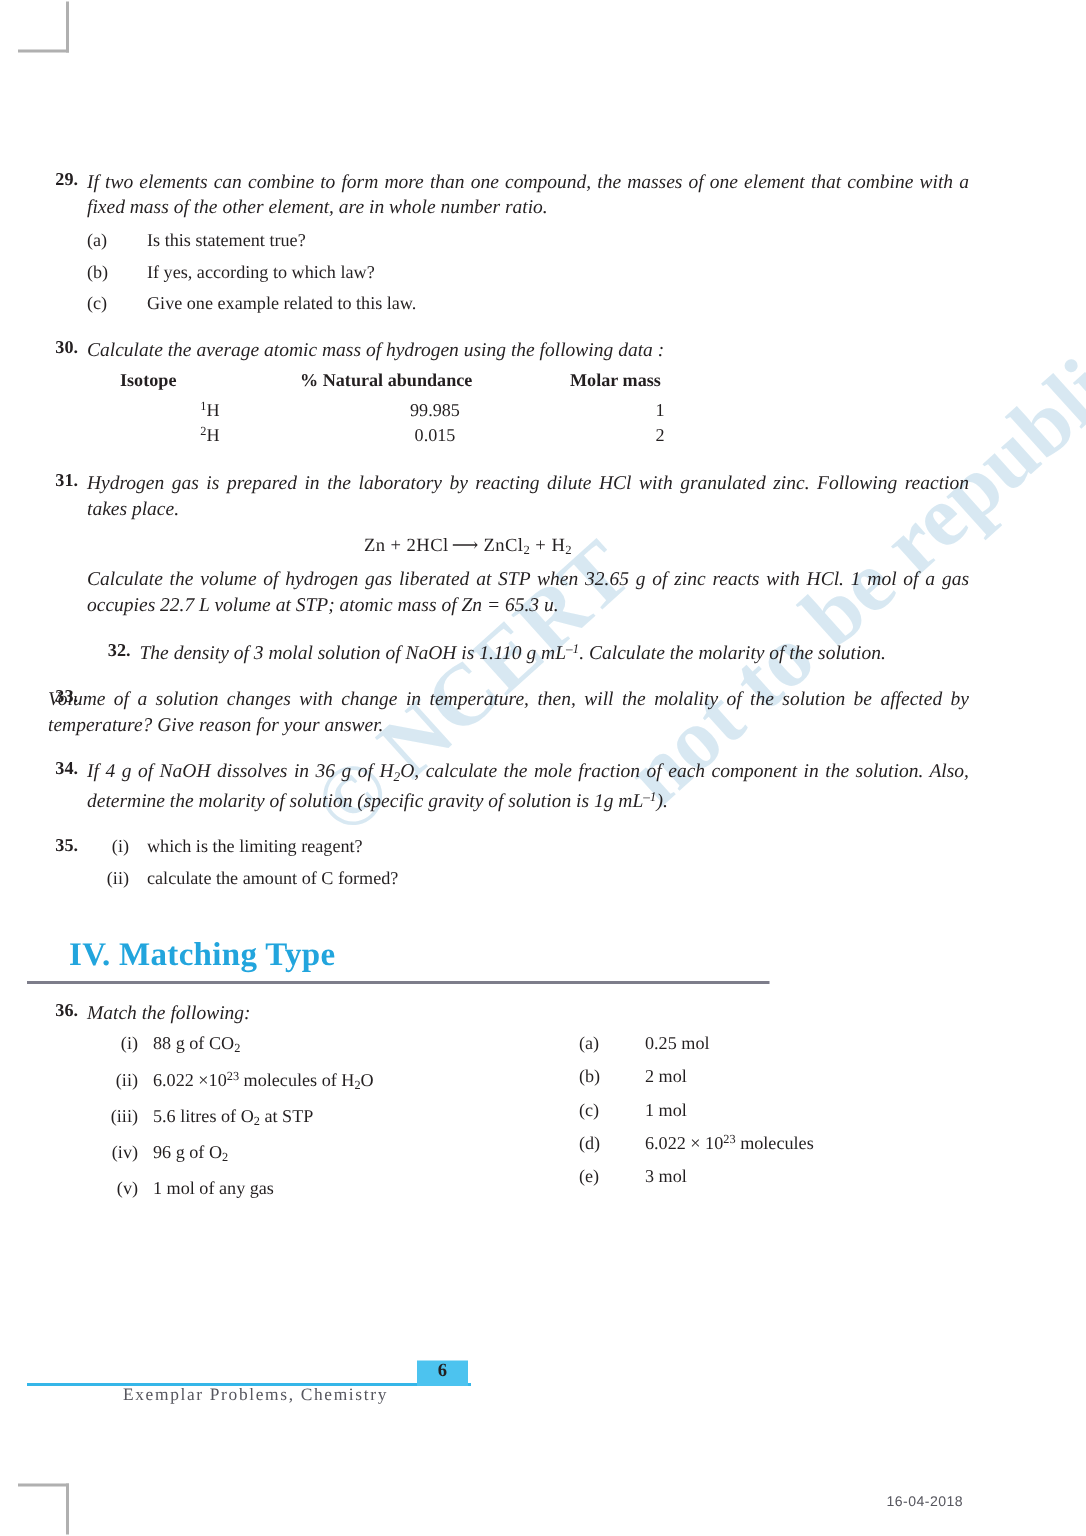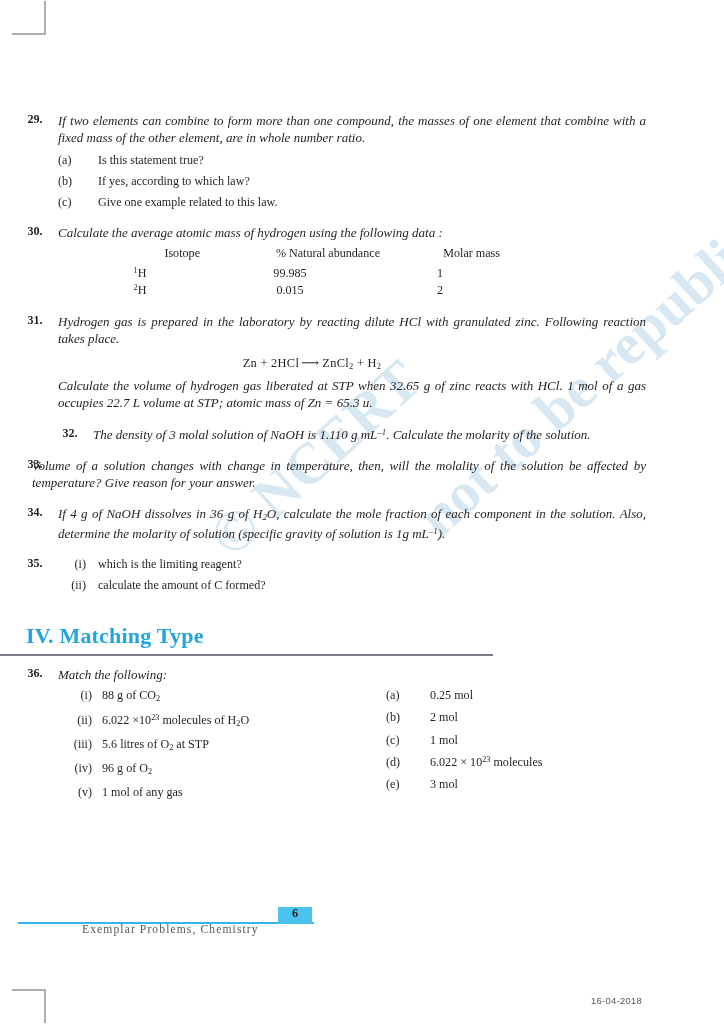--- a/index.html
+++ b/index.html
@@ -84,21 +84,21 @@
     position: relative;
     padding-left: 58px;
     padding-right: 78px;
     margin-bottom: 11px;
   }
   .q-num {
     position: absolute;
     left: 18px;
     top: 0;
     width: 34px;
-    text-align: center;
+    text-align: right;
     font-weight: bold;
     font-size: 12.1px;
   }
   .q-body {
     font-size: 13px;
     line-height: 1.33;
     text-align: justify;
     font-style: italic;
   }
   .q-body.nojust { text-align: left; }
@@ -125,23 +125,23 @@
 
   
   .iso-table {
     margin-top: 4px;
     margin-left: 22px;
     width: 420px;
     border-collapse: collapse;
     font-size: 12.1px;
   }
   .iso-table th {
-    font-weight: normal;
+    font-weight: bold;
     padding: 1px 0 4px 0;
-    text-align: right;
+    text-align: left;
   }
   .iso-table td {
     text-align: center;
     padding: 1px 0;
   }
   .iso-table th.c1, .iso-table td.c1 { width: 120px; }
   .iso-table th.c2, .iso-table td.c2 { width: 180px; }
   .iso-table th.c3, .iso-table td.c3 { width: 120px; }
 
   
@@ -157,21 +157,21 @@
     margin: 0 2px;
     letter-spacing: -2px;
   }
 
   sub { font-size: 0.68em; vertical-align: -0.28em; }
   sup { font-size: 0.68em; vertical-align: 0.45em; }
 
   
   .section-head-wrap {
     margin-top: 30px;
-    padding-left: 26px;
+    padding-left: 46px;
     padding-right: 78px;
   }
   .section-head {
     color: #22a5dd;
     font-size: 22px;
     font-weight: bold;
     font-family: "Liberation Serif", serif;
     letter-spacing: 0.2px;
     padding-bottom: 2px;
   }

